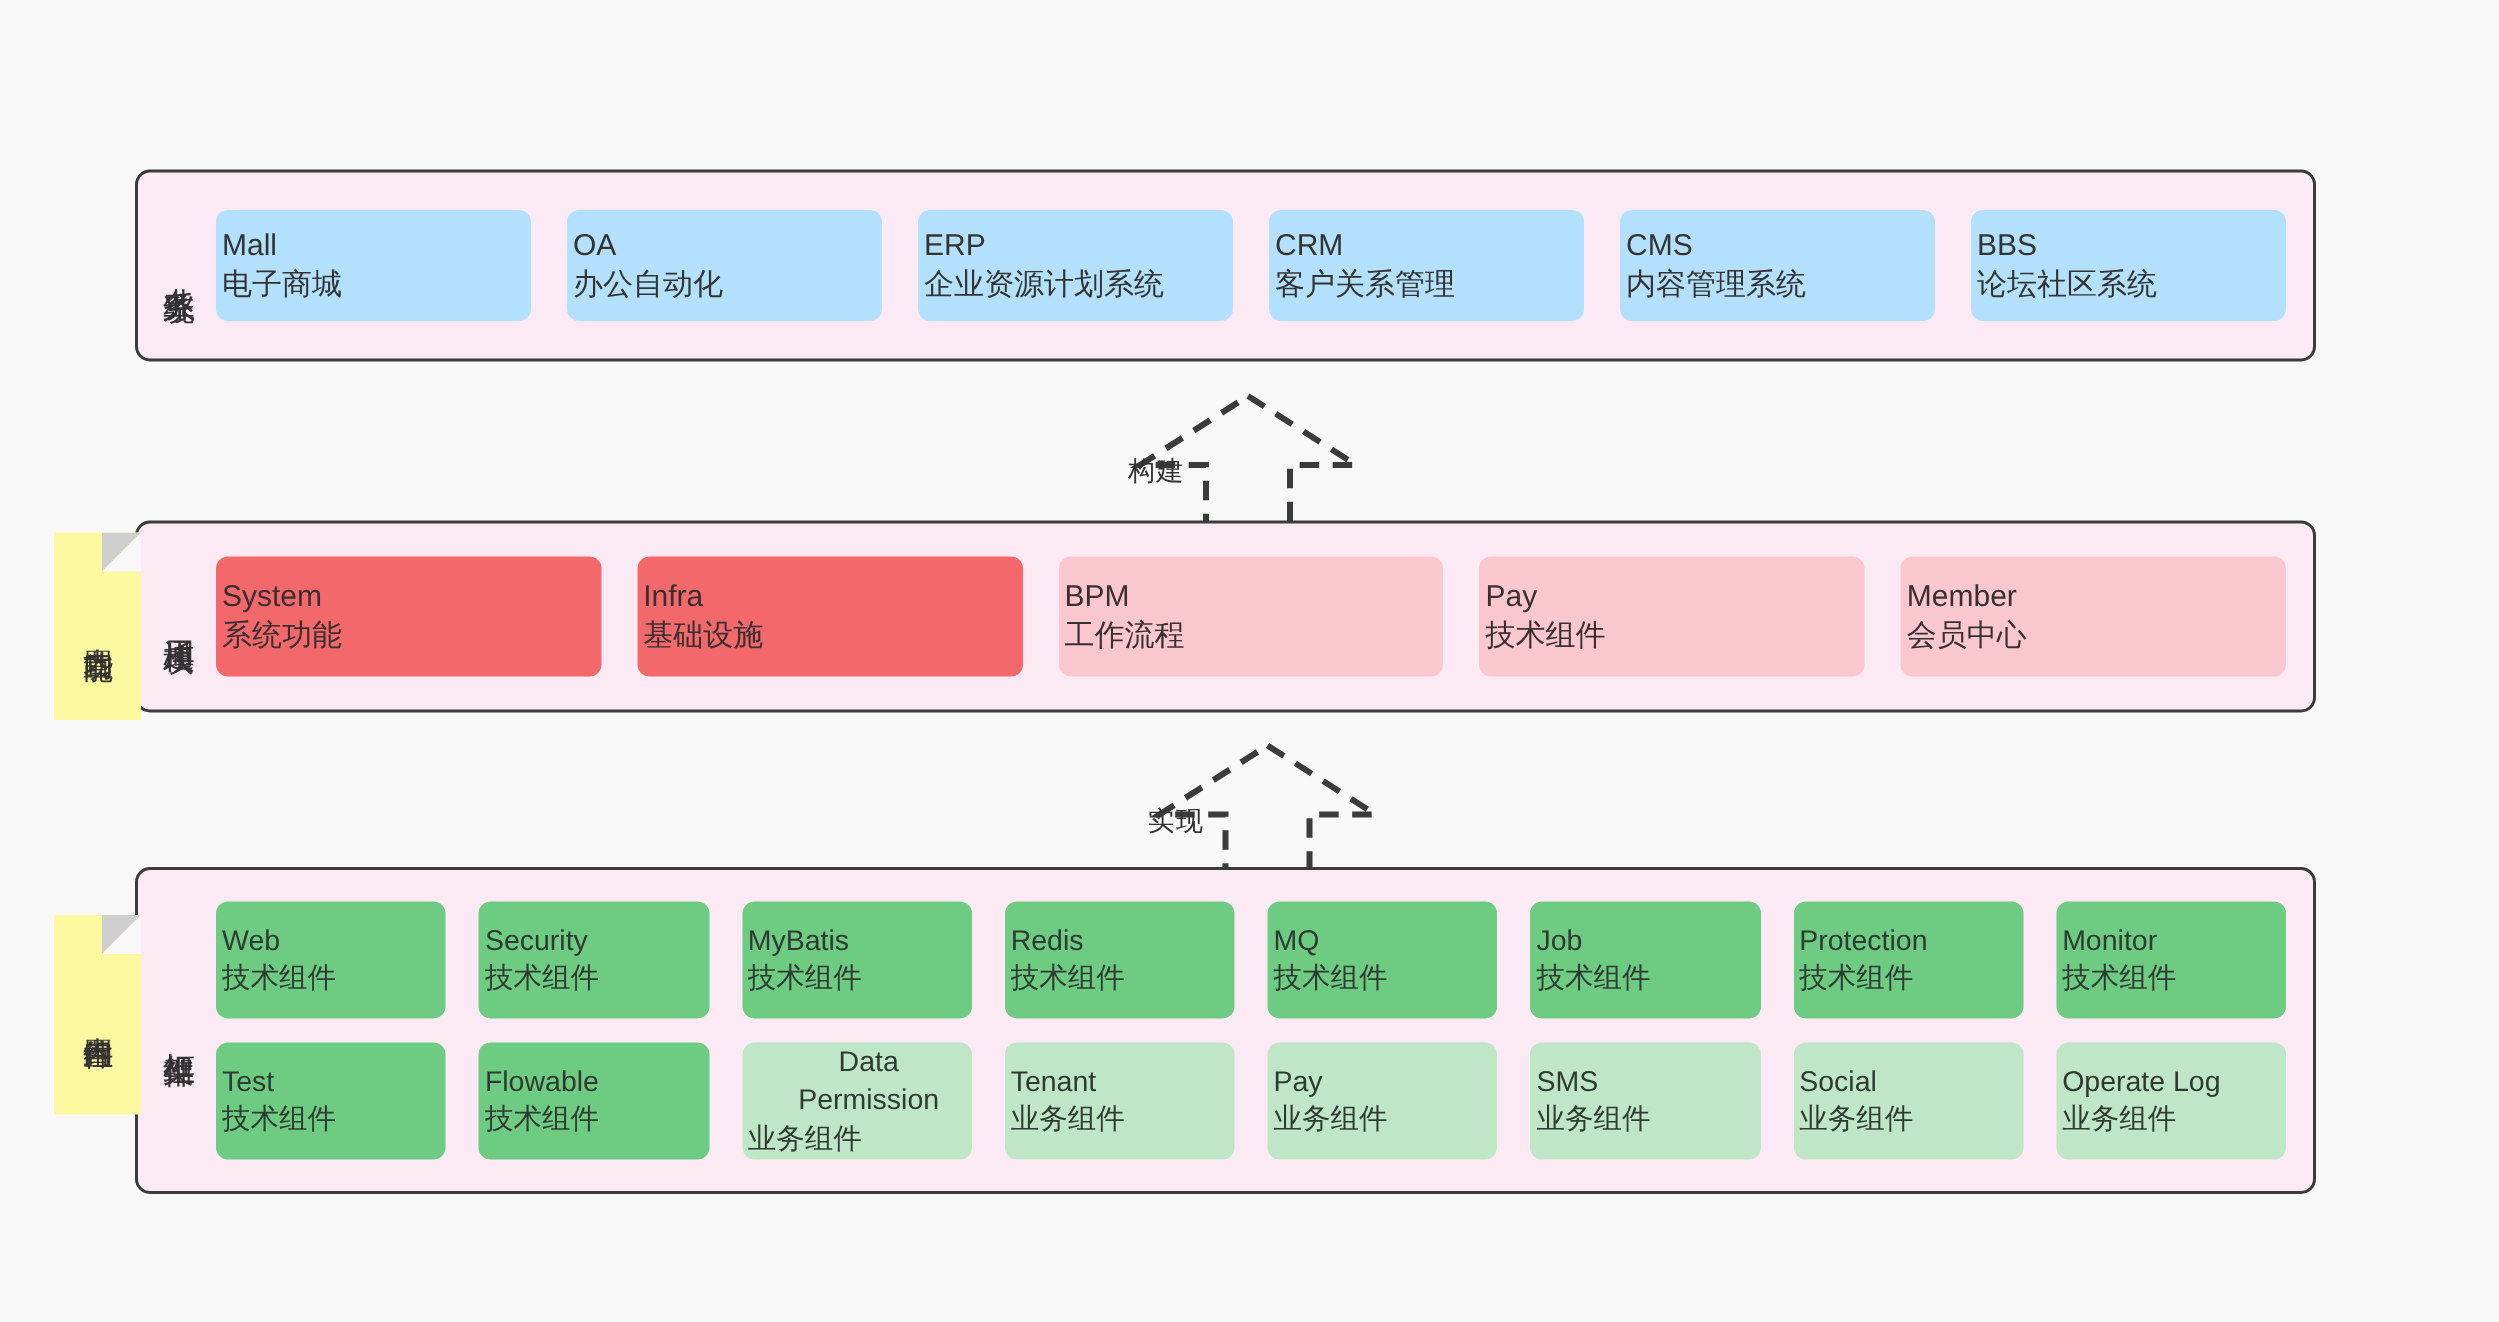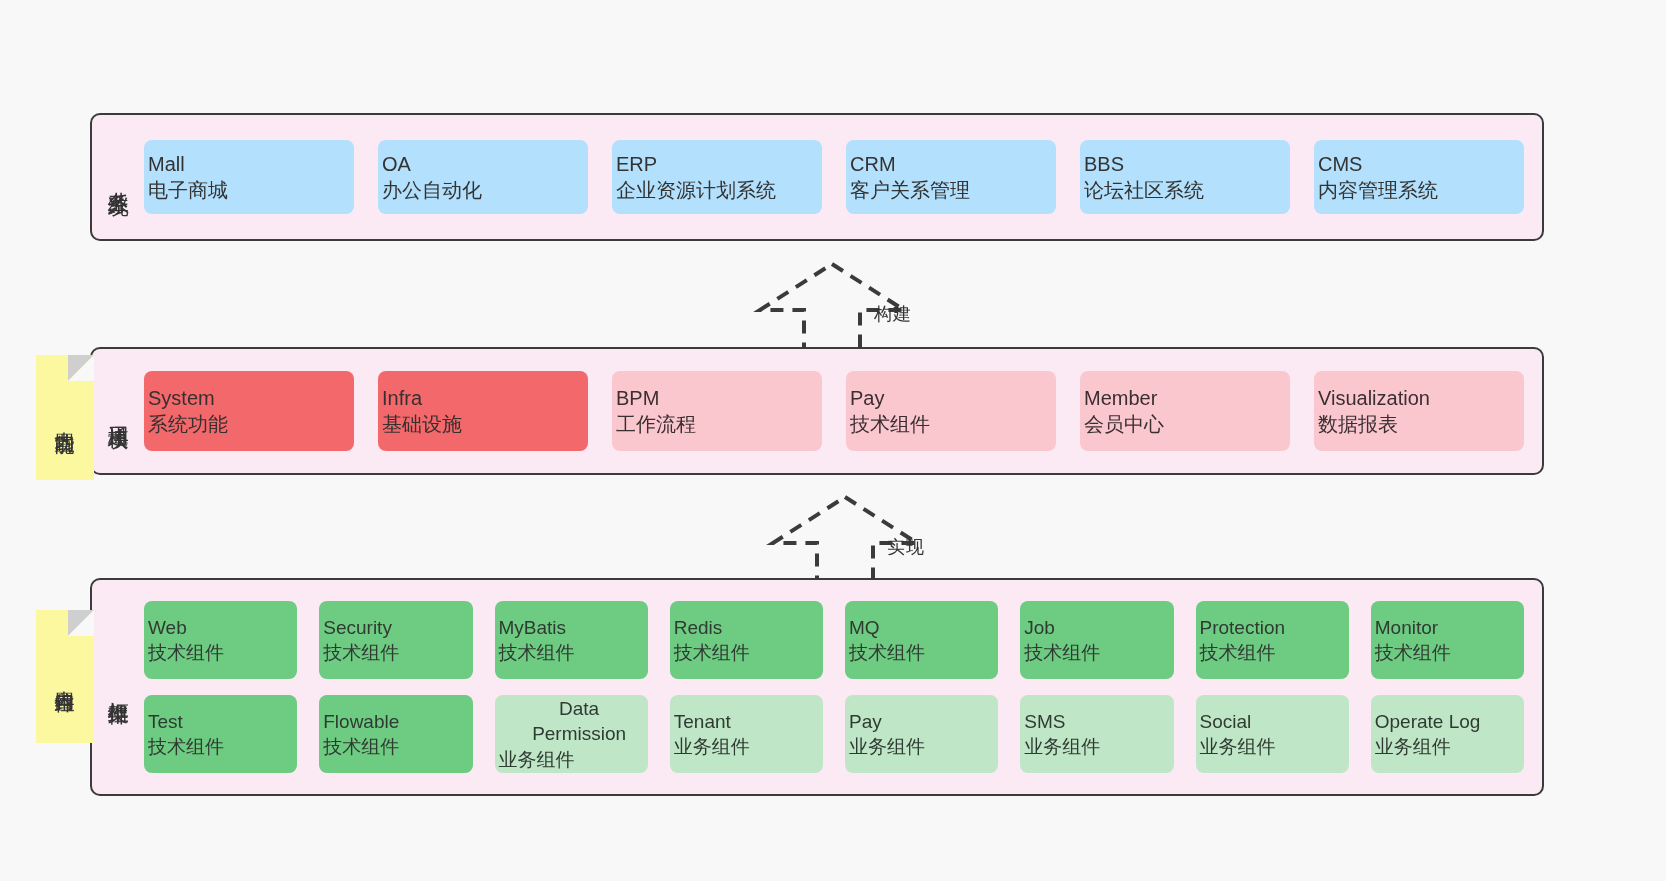--- a/index.html
+++ b/index.html
@@ -161,21 +161,21 @@
     position: absolute;
     width: 160px;
     height: 96px;
   }
   .arrow svg { display: block; width: 100%; height: 100%; }
   .arrow .arrow-label {
     position: absolute;
     left: 0;
     right: 0;
     top: 44px;
-    text-align: right;
+    text-align: left;
     font-size: 18px;
     color: #333333;
     letter-spacing: 1px;
   }
   #arrow-build   { left: 752px; top: 258px; }
   #arrow-impl    { left: 765px; top: 491px; }
 </style>
 </head>
 <body>
 
@@ -195,26 +195,26 @@
         </div>
         <div class="box blue">
           <span class="l1">ERP</span>
           <span class="l2">企业资源计划系统</span>
         </div>
         <div class="box blue">
           <span class="l1">CRM</span>
           <span class="l2">客户关系管理</span>
         </div>
         <div class="box blue">
+          <span class="l1">CMS</span>
+          <span class="l2">内容管理系统</span>
+        </div>
+        <div class="box blue">
           <span class="l1">BBS</span>
           <span class="l2">论坛社区系统</span>
-        </div>
-        <div class="box blue">
-          <span class="l1">CMS</span>
-          <span class="l2">内容管理系统</span>
         </div>
       </div>
     </div>
   </div>
 
   <div class="arrow" id="arrow-build">
     <svg viewBox="0 0 160 96" preserveAspectRatio="none">
       <path d="M80 6 L152 52 L108 52 L108 92 L52 92 L52 52 L8 52 Z" fill="none" stroke="#3b3b3b" stroke-width="4" stroke-dasharray="13 9" stroke-linejoin="miter"></path>
     </svg>
     <div class="arrow-label">构建</div>
@@ -237,24 +237,20 @@
           <span class="l2">工作流程</span>
         </div>
         <div class="box pink">
           <span class="l1">Pay</span>
           <span class="l2">技术组件</span>
         </div>
         <div class="box pink">
           <span class="l1">Member</span>
           <span class="l2">会员中心</span>
         </div>
-        <div class="box pink">
-          <span class="l1">Visualization</span>
-          <span class="l2">数据报表</span>
-        </div>
       </div>
     </div>
   </div>
 
   <div class="arrow" id="arrow-impl">
     <svg viewBox="0 0 160 96" preserveAspectRatio="none">
       <path d="M80 6 L152 52 L108 52 L108 92 L52 92 L52 52 L8 52 Z" fill="none" stroke="#3b3b3b" stroke-width="4" stroke-dasharray="13 9" stroke-linejoin="miter"></path>
     </svg>
     <div class="arrow-label">实现</div>
   </div>

